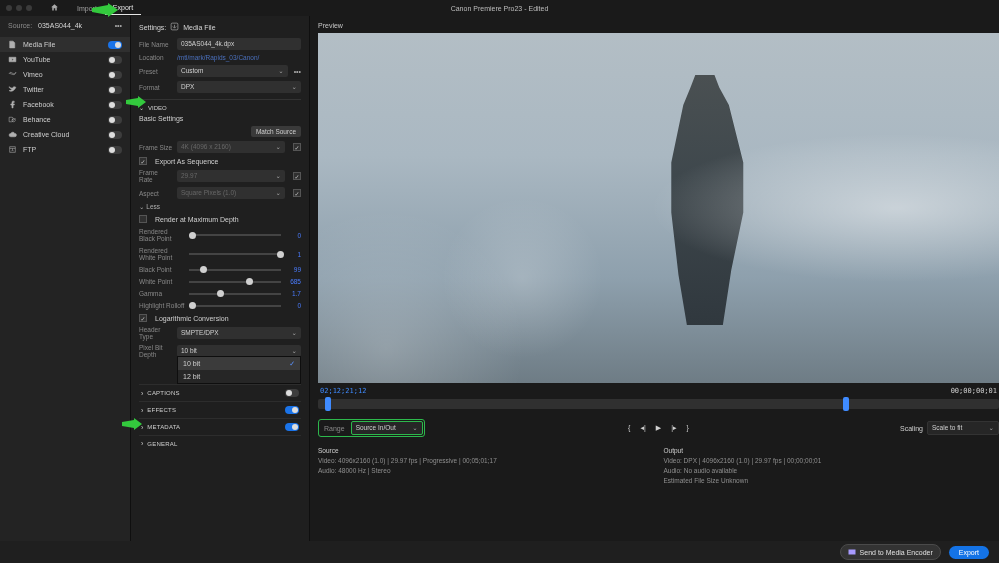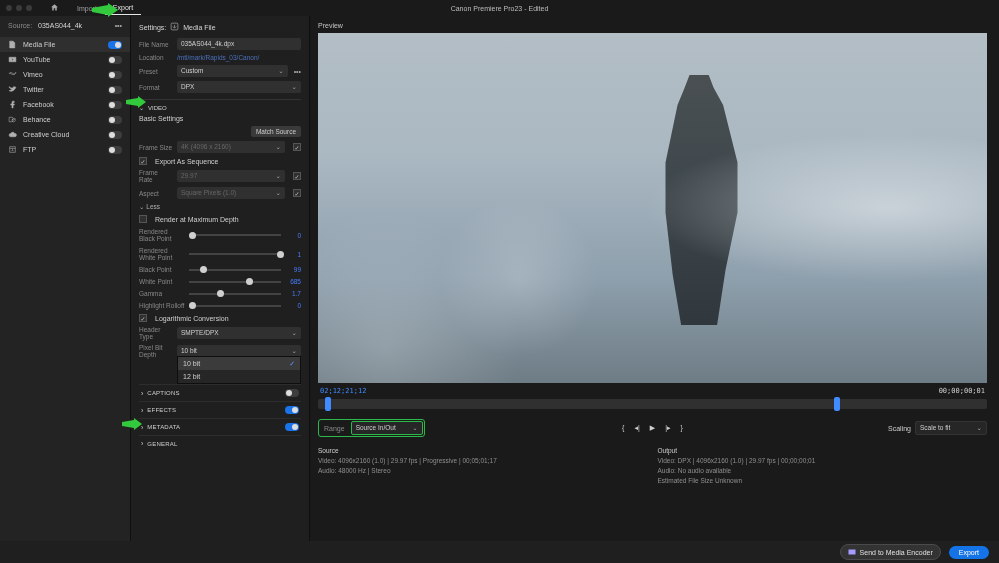--- a/index.html
+++ b/index.html
@@ -73,21 +73,21 @@
   .less-more { color: #b0b0b0; font-size: 6.5px; cursor: pointer; margin: 4px 0; }
   .exp-item { display: flex; align-items: center; padding: 4px 2px; border-top: 1px solid #2d2d2d; gap: 4px; }
   .exp-item .ei-label { flex: 1; color: #cfcfcf; font-size: 6px; text-transform: uppercase; letter-spacing: .2px; }
   .open-drop { position: relative; }
   .open-list { position: absolute; left: 38px; top: 12px; right: 0; background: #262626; z-index: 10; border: 1px solid #0e0e0e; }
   .open-list div { padding: 3px 5px; color: #d0d0d0; cursor: pointer; }
   .open-list div.sel { background: #3b3b3b; }
   .open-list div .tick { float: right; color: #5a92ff; }
 
   
-  .preview-col { flex: 1; background: #1a1a1a; display: flex; flex-direction: column; padding: 4px 12px 0 8px; }
+  .preview-col { flex: 1; background: #1a1a1a; display: flex; flex-direction: column; padding: 4px 0 0 8px; }
   .prev-head { color: #c7c7c7; margin: 2px 0 4px 0; }
   .viewport {
     width: 100%;
     aspect-ratio: 4096/2160;
     max-height: 350px;
     background: linear-gradient(180deg, #b3bec5 0%, #aab8c2 35%, #8ea0ad 70%, #6e7c85 100%);
     position: relative;
     overflow: hidden;
   }
   .viewport::after {

